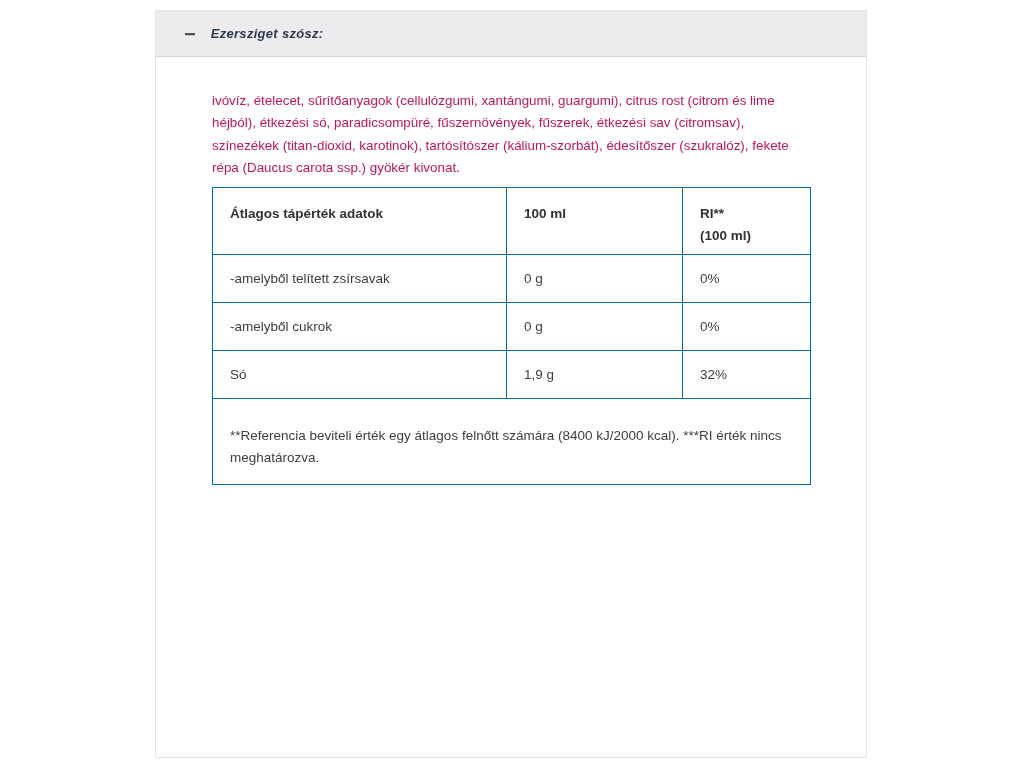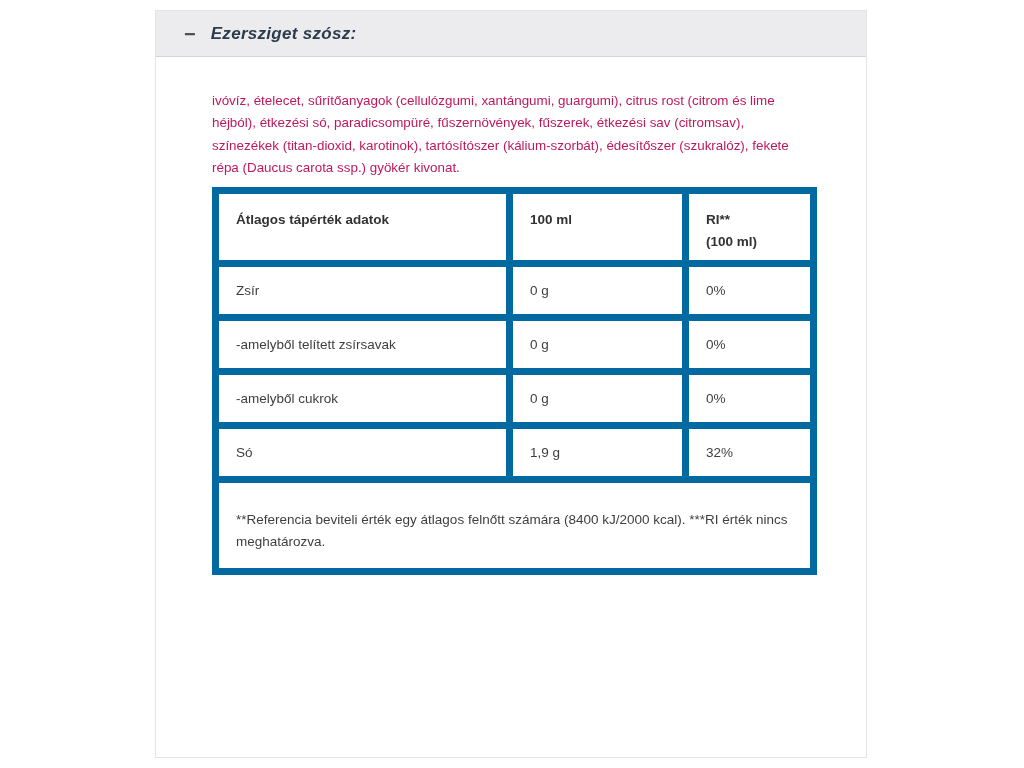--- a/index.html
+++ b/index.html
@@ -32,21 +32,21 @@
   .collapse-icon {
     font-size: 20px;
     font-weight: bold;
     color: #4d4d4d;
     margin-right: 15px;
     line-height: 1;
     user-select: none;
   }
   .card-title {
     margin: 0;
-    font-size: 17px;
+    font-size: 13px;
     font-weight: 700;
     font-style: italic;
     color: #2c3b4d;
     letter-spacing: 0.3px;
   }
 
   .card-body { padding: 33px 55px 0 56px; }
 
   .ingredients {
     width: 601px;
@@ -55,21 +55,21 @@
     line-height: 22.4px;
     color: #be185d;
   }
 
   table.nutrition {
     border-collapse: collapse;
     width: 598px;
     table-layout: fixed;
   }
   .nutrition th, .nutrition td {
-    border: 7px solid #0369a1;
+    border: 1px solid #0369a1;
     text-align: left;
     vertical-align: top;
     font-size: 13.5px;
     color: #3e3e3e;
   }
   .nutrition th {
     font-weight: 700;
     color: #323232;
     padding: 15px 10px 7px 17px;
     line-height: 22px;
@@ -111,25 +111,20 @@
             <th>Átlagos tápérték adatok</th>
             <th>100 ml</th>
             <th>
               <span class="ri-line">RI**</span>
               <span class="ri-line">(100 ml)</span>
             </th>
           </tr>
         </thead>
         <tbody>
           <tr>
-            <td>Zsír</td>
-            <td>0 g</td>
-            <td>0%</td>
-          </tr>
-          <tr>
             <td>-amelyből telített zsírsavak</td>
             <td>0 g</td>
             <td>0%</td>
           </tr>
           <tr>
             <td>-amelyből cukrok</td>
             <td>0 g</td>
             <td>0%</td>
           </tr>
           <tr>

